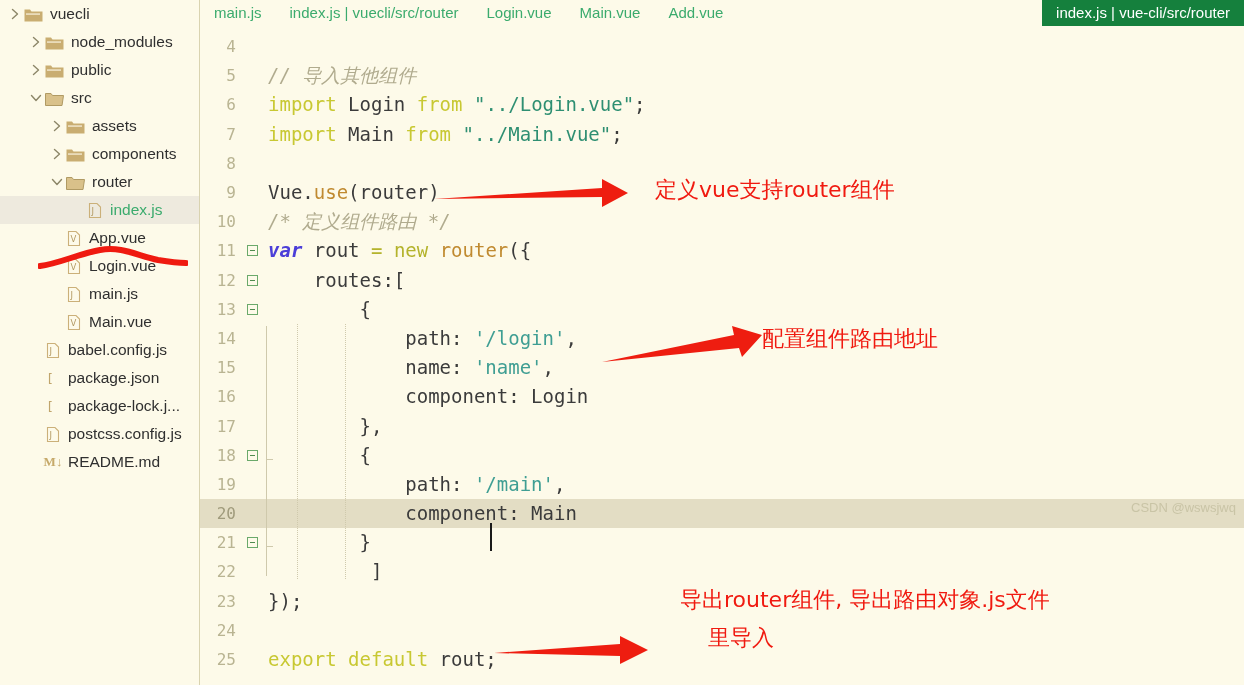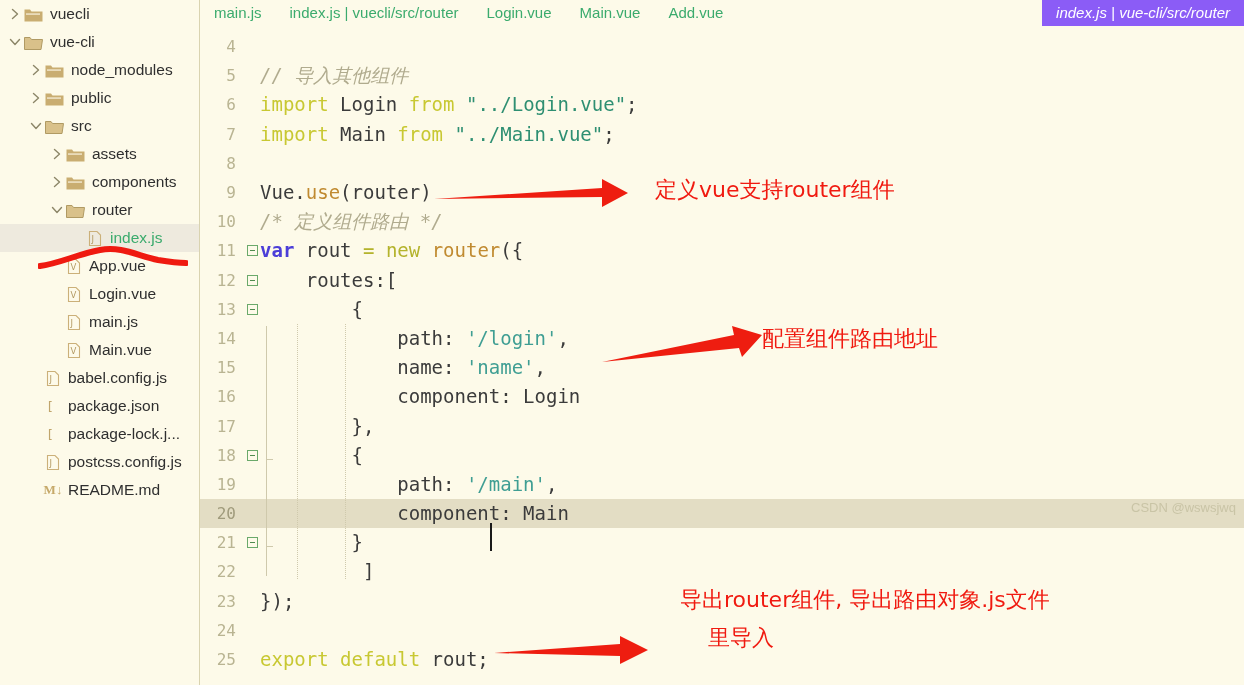--- a/index.html
+++ b/index.html
@@ -88,23 +88,22 @@
     display: flex;
     align-items: center;
     padding: 0 14px;
     font-size: 15px;
     color: #3bab6d;
     white-space: nowrap;
     height: 26px;
     line-height: 26px;
   }
   .tab.active {
-    background: #8b5cf6;
+    background: #15803d;
     color: #ffffff;
-    font-style: italic;
   }
   #tab-spacer { flex: 1 1 auto; }
 
   
   #codearea {
     position: relative;
     height: 659px;
     background: #fdfae9;
     font-family: "DejaVu Sans Mono", "Liberation Mono", monospace;
     padding-top: 6px;
@@ -144,28 +143,29 @@
     background: #4f8b4f;
   }
   .codetext {
     flex: 1 1 auto;
     font-size: 19px;
     font-family: "DejaVu Sans Mono", "Liberation Mono", monospace;
     white-space: pre;
     color: #3b3b3b;
     line-height: 1;
     letter-spacing: 0px;
+    margin-left: 8px;
   }
   .code-line.hl { background: #e3ddc4; }
   .code-line.hl .ln { color: #a09b7c; }
 
   
   .c-comment { color: #b0ab8e; font-style: italic; }
   .c-kw      { color: #c8c832; }        
-  .c-var     { color: #4b3ed8; font-weight: bold; }
+  .c-var     { color: #4b3ed8; font-style: italic; font-weight: bold; }
   .c-new     { color: #b4b32c; }
   .c-fn      { color: #c08a30; }
   .c-str     { color: #3f9e93; }
   .c-plain   { color: #3b3b3b; }
   .c-grn     { color: #2e8f72; }
 
   
   .guide {
     position: absolute;
     width: 1px;
@@ -221,31 +221,20 @@
           <svg width="14" height="14" viewBox="0 0 14 14">
             <path d="M4.5,2.5 L9.5,7 L4.5,11.5" stroke="#8c8668" stroke-width="1.4" fill="none" stroke-linecap="round" stroke-linejoin="round"></path>
           </svg>
         </span>
         <span class="folder-ico"><svg width="19" height="16" viewBox="0 0 19 16">
             <path d="M0.5,2.5 L6,2.5 L7.5,4.5 L18.5,4.5 L18.5,14.5 L0.5,14.5 Z" fill="#c9ad71" stroke="#a8handled" stroke-width="0"></path>
             <rect x="2" y="6.5" width="14" height="1.1" fill="#fdfae9"></rect>
           </svg></span>
         <span class="tree-label">vuecli</span>
       </div>
-      <div class="tree-row" style="padding-left:8px">
-        <span class="twisty">
-          <svg width="14" height="14" viewBox="0 0 14 14">
-            <path d="M2.5,4.5 L7,9.5 L11.5,4.5" stroke="#8c8668" stroke-width="1.4" fill="none" stroke-linecap="round" stroke-linejoin="round"></path>
-          </svg>
-        </span>
-        <span class="folder-ico"><svg width="19" height="16" viewBox="0 0 19 16">
-            <path d="M0.5,2.5 L6,2.5 L7.5,4.5 L18.5,4.5 L17,14.5 L0.5,14.5 Z" fill="#d9c18a" stroke="#b09a63" stroke-width="1"></path>
-          </svg></span>
-        <span class="tree-label">vue-cli</span>
-      </div>
       <div class="tree-row" style="padding-left:29px">
         <span class="twisty">
           <svg width="14" height="14" viewBox="0 0 14 14">
             <path d="M4.5,2.5 L9.5,7 L4.5,11.5" stroke="#8c8668" stroke-width="1.4" fill="none" stroke-linecap="round" stroke-linejoin="round"></path>
           </svg>
         </span>
         <span class="folder-ico"><svg width="19" height="16" viewBox="0 0 19 16">
             <path d="M0.5,2.5 L6,2.5 L7.5,4.5 L18.5,4.5 L18.5,14.5 L0.5,14.5 Z" fill="#c9ad71" stroke="#a8handled" stroke-width="0"></path>
             <rect x="2" y="6.5" width="14" height="1.1" fill="#fdfae9"></rect>
           </svg></span>

